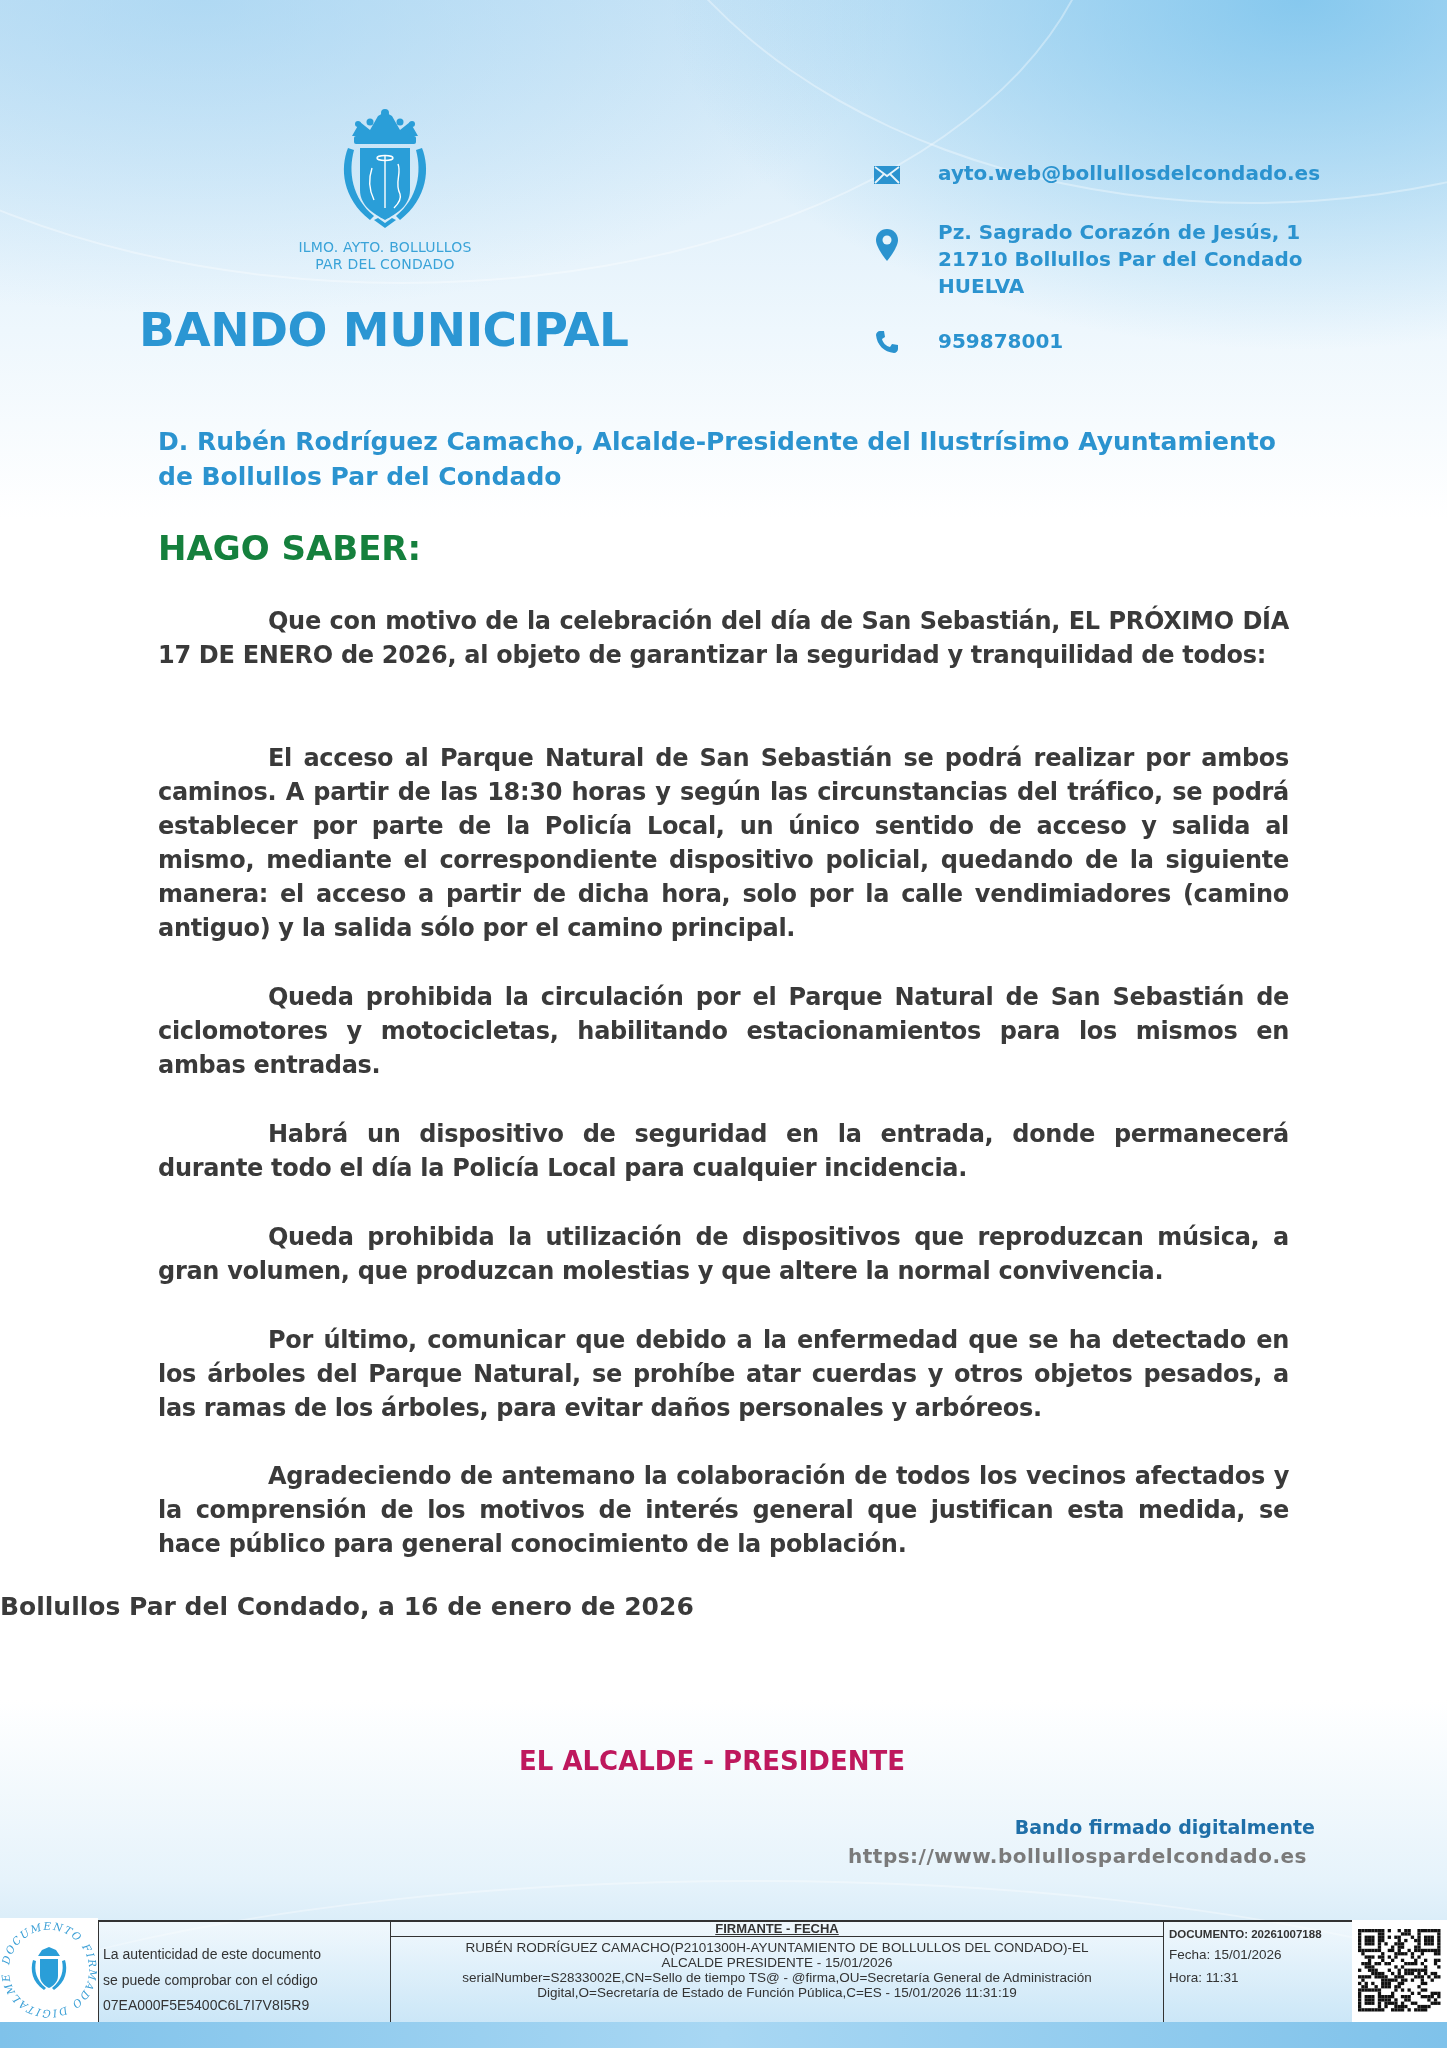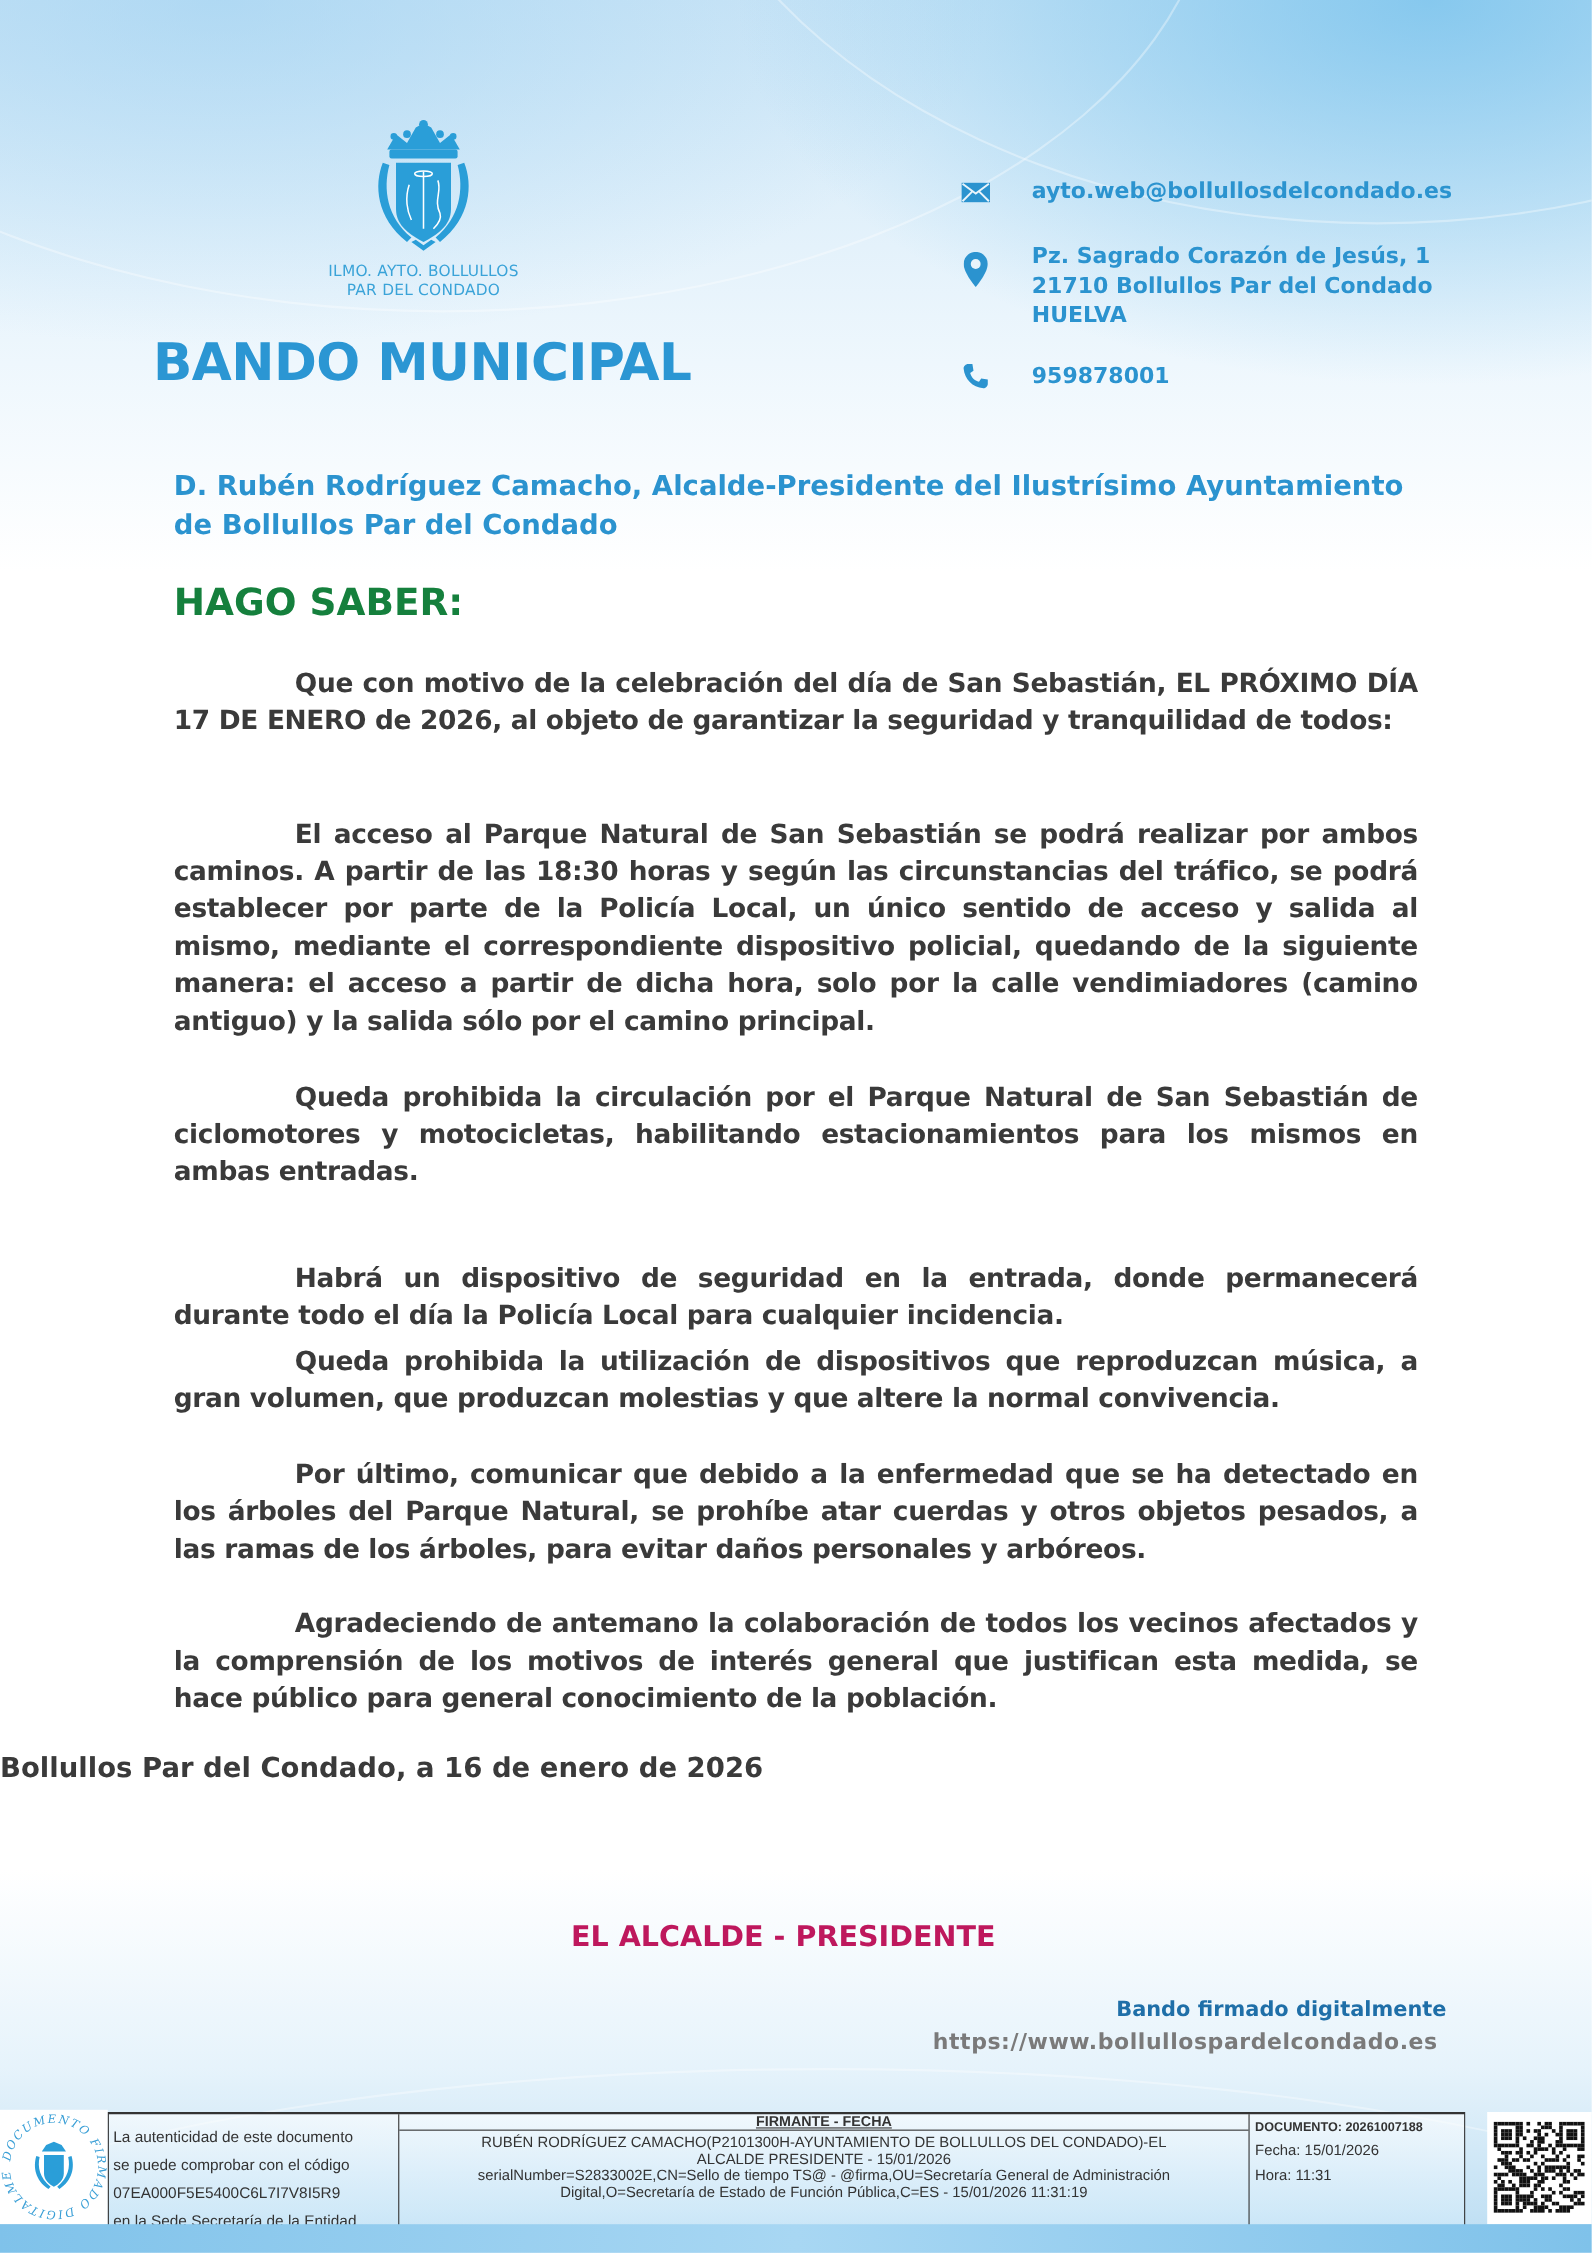--- a/index.html
+++ b/index.html
@@ -30,21 +30,21 @@
   .place { position:absolute; left:0; width:1424px; top:1592px; color:#3a3a3a; font-weight:bold; font-size:25px; }
   .signer { position:absolute; left:0; width:1424px; text-align:center; top:1746px; color:#be185d; font-weight:bold; font-size:26px; }
   .signed { position:absolute; right:132px; top:1816px; color:#1f6fa8; font-weight:bold; font-size:19px; }
   .url { position:absolute; right:140px; top:1844px; color:#7a7a7a; font-weight:bold; font-size:20px; letter-spacing:0.5px; }
 
   
   .stamp { position:absolute; left:0; top:1918px; width:98px; height:104px; background:#fff; }
   .ftable { position:absolute; left:98px; top:1920px; height:102px; border:1.5px solid #333; border-top:2px solid #333; display:flex; font-family:"Liberation Sans", sans-serif; background:linear-gradient(180deg, rgba(255,255,255,0.6), rgba(210,235,250,0.6)); }
   .fcell { border-right:1.5px solid #333; box-sizing:border-box; }
   .fcell:last-child { border-right:none; }
-  .c1 { width:264px; padding:8px 4px; font-size:14px; line-height:25.5px; color:#333; }
+  .c1 { width:292px; padding:20px 4px; font-size:14px; line-height:25.5px; color:#333; }
   .c2 { width:773px; text-align:center; font-size:13.5px; line-height:15px; color:#333; }
   .c2 .hd { font-weight:bold; text-decoration:underline; font-size:13px; border-bottom:1.5px solid #333; line-height:14px; padding-top:0px;text-align:center; }
   .c2 .bd { padding-top:3px; }
   .c3 { width:195px; padding:3px 5px; font-size:13.5px; line-height:23px; color:#333; }
   .c3 .doc { font-weight:bold; font-size:11.5px; line-height:18px; }
   .qr { position:absolute; left:1352px; top:1920px; width:96px; height:102px; background:#fff; }
   .bottom-band { position:absolute; left:0; right:0; top:2022px; height:26px; background:linear-gradient(90deg,#7fc2ea,#a8d7f3,#7fc2ea); }
 </style>
 </head>
 <body>
@@ -118,21 +118,21 @@
   </span>
   <span class="txt">959878001</span>
 </div>
 
 <div class="intro">D. Rubén Rodríguez Camacho, Alcalde-Presidente del Ilustrísimo Ayuntamiento de Bollullos Par del Condado</div>
 <div class="hago">HAGO SABER:</div>
 
 <div class="para" style="top:604px;">Que con motivo de la celebración del día de San Sebastián, EL PRÓXIMO DÍA 17 DE ENERO de 2026, al objeto de garantizar la seguridad y tranquilidad de todos:</div>
 <div class="para" style="top:741px;">El acceso al Parque Natural de San Sebastián se podrá realizar por ambos caminos. A partir de las 18:30 horas y según las circunstancias del tráfico, se podrá establecer por parte de la Policía Local, un único sentido de acceso y salida al mismo, mediante el correspondiente dispositivo policial, quedando de la siguiente manera: el acceso a partir de dicha hora, solo por la calle vendimiadores (camino antiguo) y la salida sólo por el camino principal.</div>
 <div class="para" style="top:980px;">Queda prohibida la circulación por el Parque Natural de San Sebastián de ciclomotores y motocicletas, habilitando estacionamientos para los mismos en ambas entradas.</div>
-<div class="para" style="top:1117px;margin-top:28px;">Habrá un dispositivo de seguridad en la entrada, donde permanecerá durante todo el día la Policía Local para cualquier incidencia.</div>
+<div class="para" style="top:1117px;">Habrá un dispositivo de seguridad en la entrada, donde permanecerá durante todo el día la Policía Local para cualquier incidencia.</div>
 <div class="para" style="top:1220px;">Queda prohibida la utilización de dispositivos que reproduzcan música, a gran volumen, que produzcan molestias y que altere la normal convivencia.</div>
 <div class="para" style="top:1323px;">Por último, comunicar que debido a la enfermedad que se ha detectado en los árboles del Parque Natural, se prohíbe atar cuerdas y otros objetos pesados, a las ramas de los árboles, para evitar daños personales y arbóreos.</div>
 <div class="para" style="top:1459px;">Agradeciendo de antemano la colaboración de todos los vecinos afectados y la comprensión de los motivos de interés general que justifican esta medida, se hace público para general conocimiento de la población.</div>
 
 <div class="place">Bollullos Par del Condado, a 16 de enero de 2026</div>
 <div class="signer">EL ALCALDE - PRESIDENTE</div>
 <div class="signed">Bando firmado digitalmente</div>
 <a class="url" style="text-decoration:none;">https://www.bollullospardelcondado.es</a>
 
 <div class="stamp">

